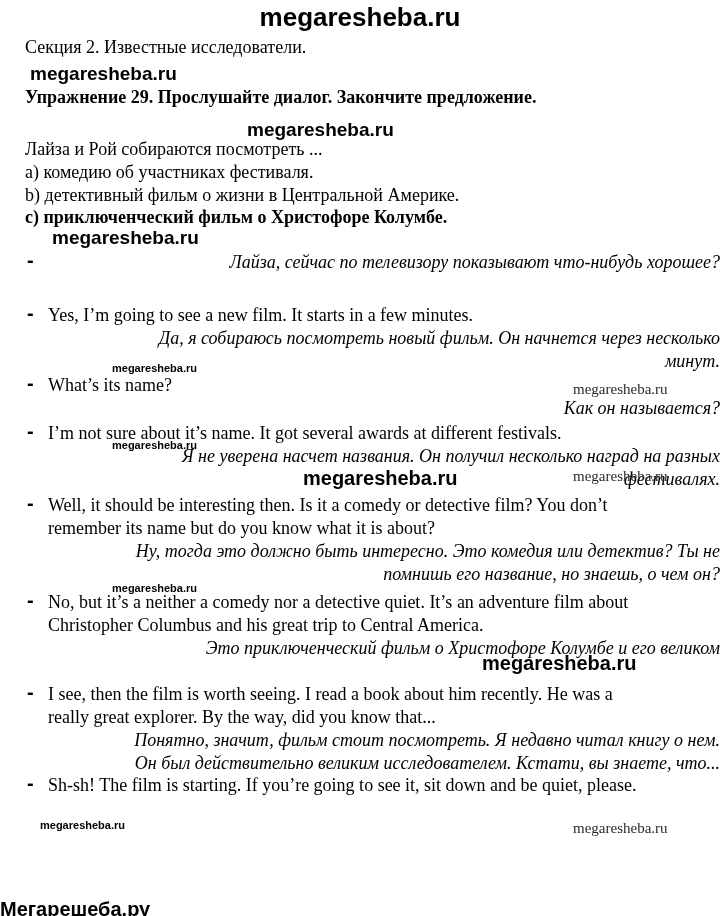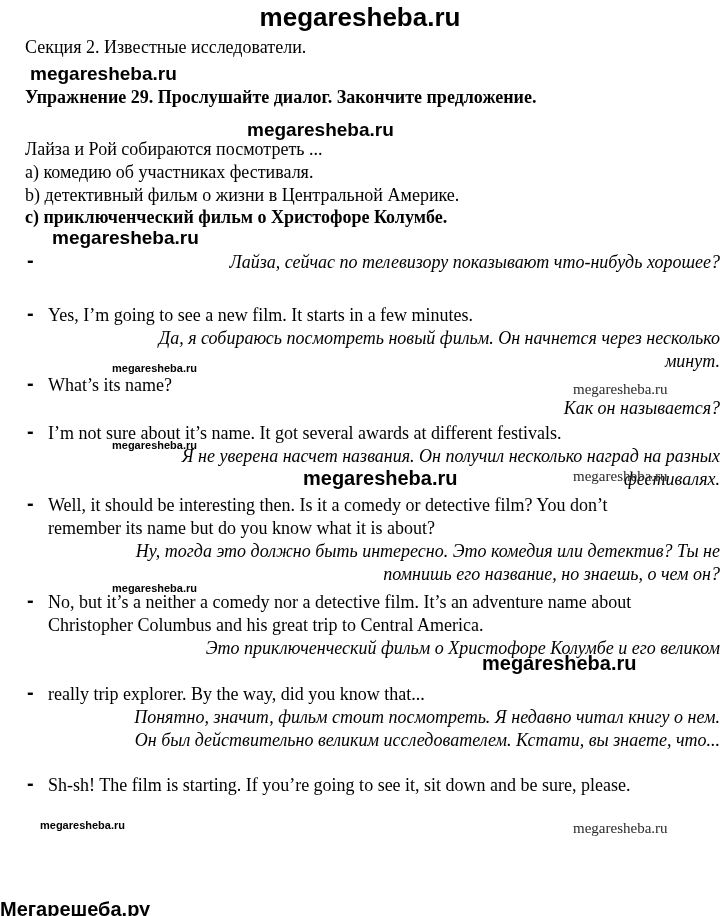--- a/index.html
+++ b/index.html
@@ -160,43 +160,44 @@
     </div>
     <div class="ru">
       <span class="ln">Ну, тогда это должно быть интересно. Это комедия или детектив? Ты не</span>
       <span class="ln">помнишь его название, но знаешь, о чем он?</span>
     </div>
   </div>
 
   <div class="turn serif t6">
     <span class="bullet">-</span>
     <div class="en">
-      <span class="ln">No, but it’s a neither a comedy nor a detective film. It’s an adventure name about</span>
+      <span class="ln">No, but it’s a neither a comedy nor a detective quiet. It’s an adventure film about</span>
       <span class="ln">Christopher Columbus and his great trip to Central America.</span>
     </div>
     <div class="ru">
       <span class="ln"> Это приключенческий фильм о Христофоре Колумбе и его великом</span>
     </div>
   </div>
 
   <div class="turn serif t7">
     <span class="bullet">-</span>
     <div class="en">
-      <span class="ln">really trip explorer. By the way, did you know that...</span>
+      <span class="ln">I see, then the film is worth seeing. I read a book about him recently. He was a</span>
+      <span class="ln">really great explorer. By the way, did you know that...</span>
     </div>
     <div class="ru">
       <span class="ln">Понятно, значит, фильм стоит посмотреть. Я недавно читал книгу о нем.</span>
       <span class="ln">Он был действительно великим исследователем. Кстати, вы знаете, что...</span>
     </div>
   </div>
 
   <div class="turn serif t8">
     <span class="bullet">-</span>
     <div class="en">
-      <span class="ln">Sh-sh! The film is starting. If you’re going to see it, sit down and be sure, please.</span>
+      <span class="ln">Sh-sh! The film is starting. If you’re going to see it, sit down and be quiet, please.</span>
     </div>
   </div>
 
   <div class="abs wm wm-sm wm-minut">megaresheba.ru</div>
   <div class="abs wm-right wm-right-1">megaresheba.ru</div>
   <div class="abs wm wm-sm wm-notsure">megaresheba.ru</div>
   <div class="abs wm wm-lg wm-center-b">megaresheba.ru</div>
   <div class="abs wm-right wm-right-2">megaresheba.ru</div>
   <div class="abs wm wm-sm wm-pomnish">megaresheba.ru</div>
   <div class="abs wm wm-lg wm-trip">megaresheba.ru</div>

